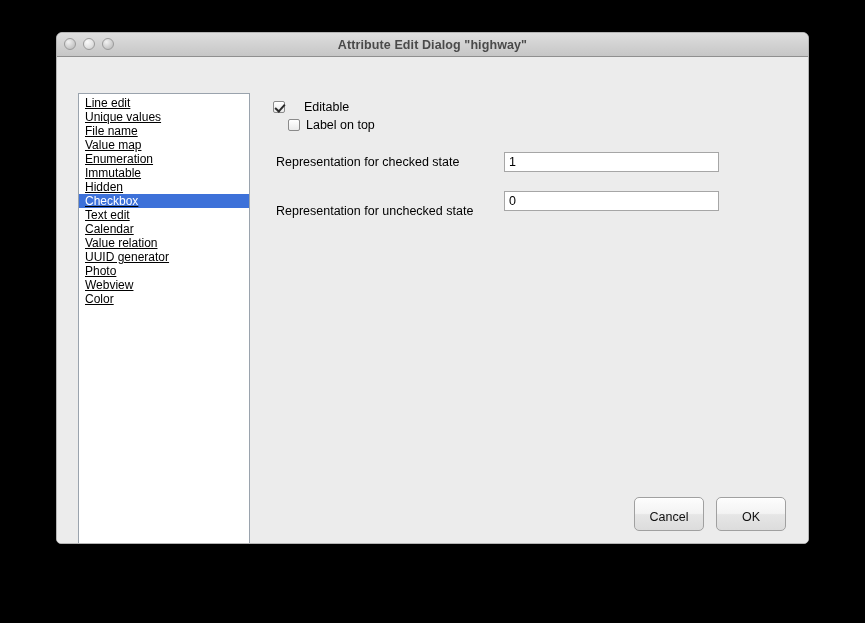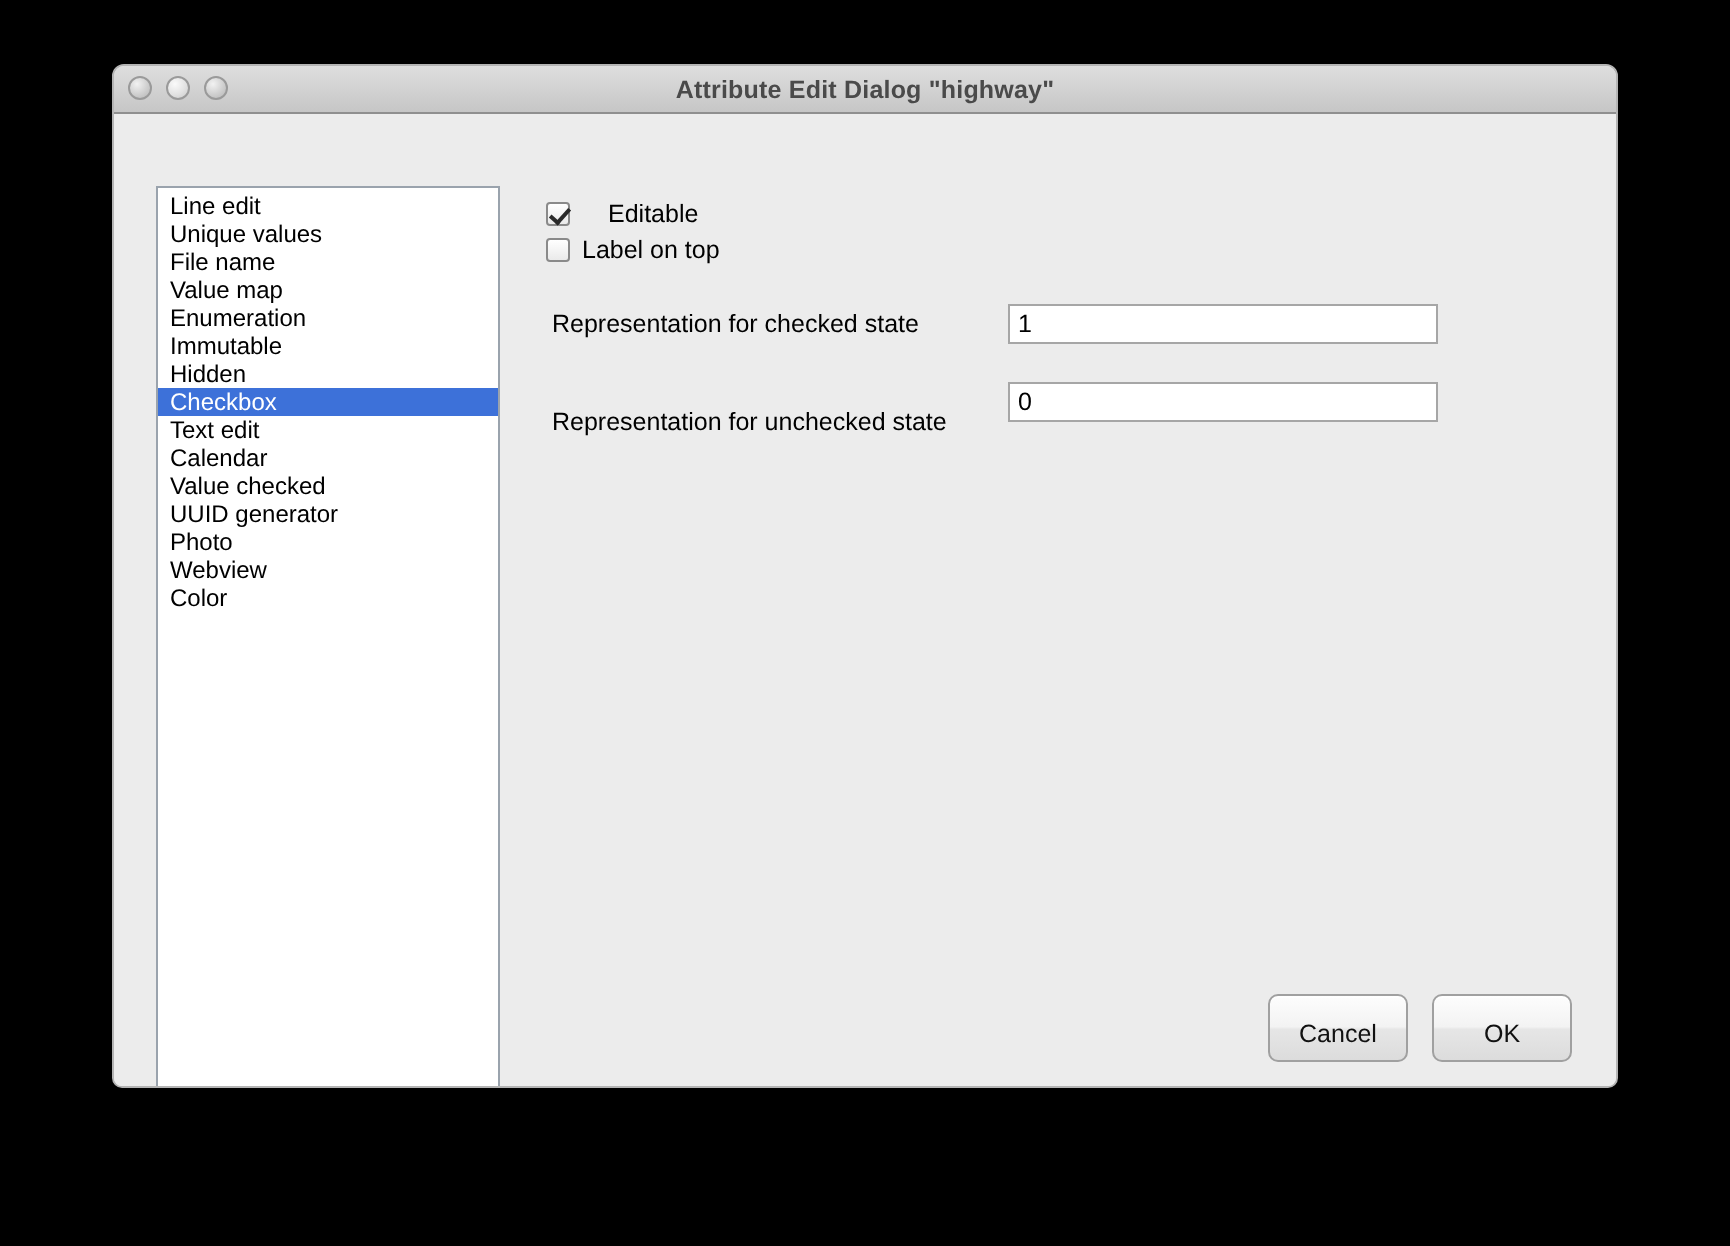--- a/index.html
+++ b/index.html
@@ -78,20 +78,21 @@
     left: 21px;
     top: 36px;
     width: 172px;
     height: 456px;
     background: #ffffff;
     border: 1px solid #9aa3ad;
     box-shadow: inset 1px 1px 0 #ffffff;
     box-sizing: border-box;
     overflow: hidden;
     padding-top: 2px;
+    text-decoration: underline;
   }
   .list-item {
     font-size: 12px;
     line-height: 14px;
     height: 14px;
     color: #000000;
     padding-left: 6px;
     white-space: nowrap;
     user-select: none;
   }
@@ -101,21 +102,21 @@
   }
 
   
   .check-row {
     position: absolute;
     display: flex;
     align-items: center;
     gap: 6px;
   }
   .check-row.r1 { left: 216px; top: 43px; gap: 19px; }
-  .check-row.r2 { left: 216px; top: 61px; }
+  .check-row.r2 { left: 231px; top: 61px; }
 
   .cb {
     width: 12px;
     height: 12px;
     border-radius: 2px;
     border: 1px solid #8a8a8a;
     background: linear-gradient(to bottom, #ffffff 0%, #eaeaea 100%);
     box-sizing: border-box;
     position: relative;
     flex: 0 0 auto;
@@ -210,21 +211,21 @@
       <div class="list-item">Line edit</div>
       <div class="list-item">Unique values</div>
       <div class="list-item">File name</div>
       <div class="list-item">Value map</div>
       <div class="list-item">Enumeration</div>
       <div class="list-item">Immutable</div>
       <div class="list-item">Hidden</div>
       <div class="list-item selected">Checkbox</div>
       <div class="list-item">Text edit</div>
       <div class="list-item">Calendar</div>
-      <div class="list-item">Value checked</div>
+      <div class="list-item">Value relation</div>
       <div class="list-item">UUID generator</div>
       <div class="list-item">Photo</div>
       <div class="list-item">Webview</div>
       <div class="list-item">Color</div>
     </div>
 
     <div class="check-row r1">
       <div class="cb checked"></div>
       <span class="check-label">Editable</span>
     </div>

